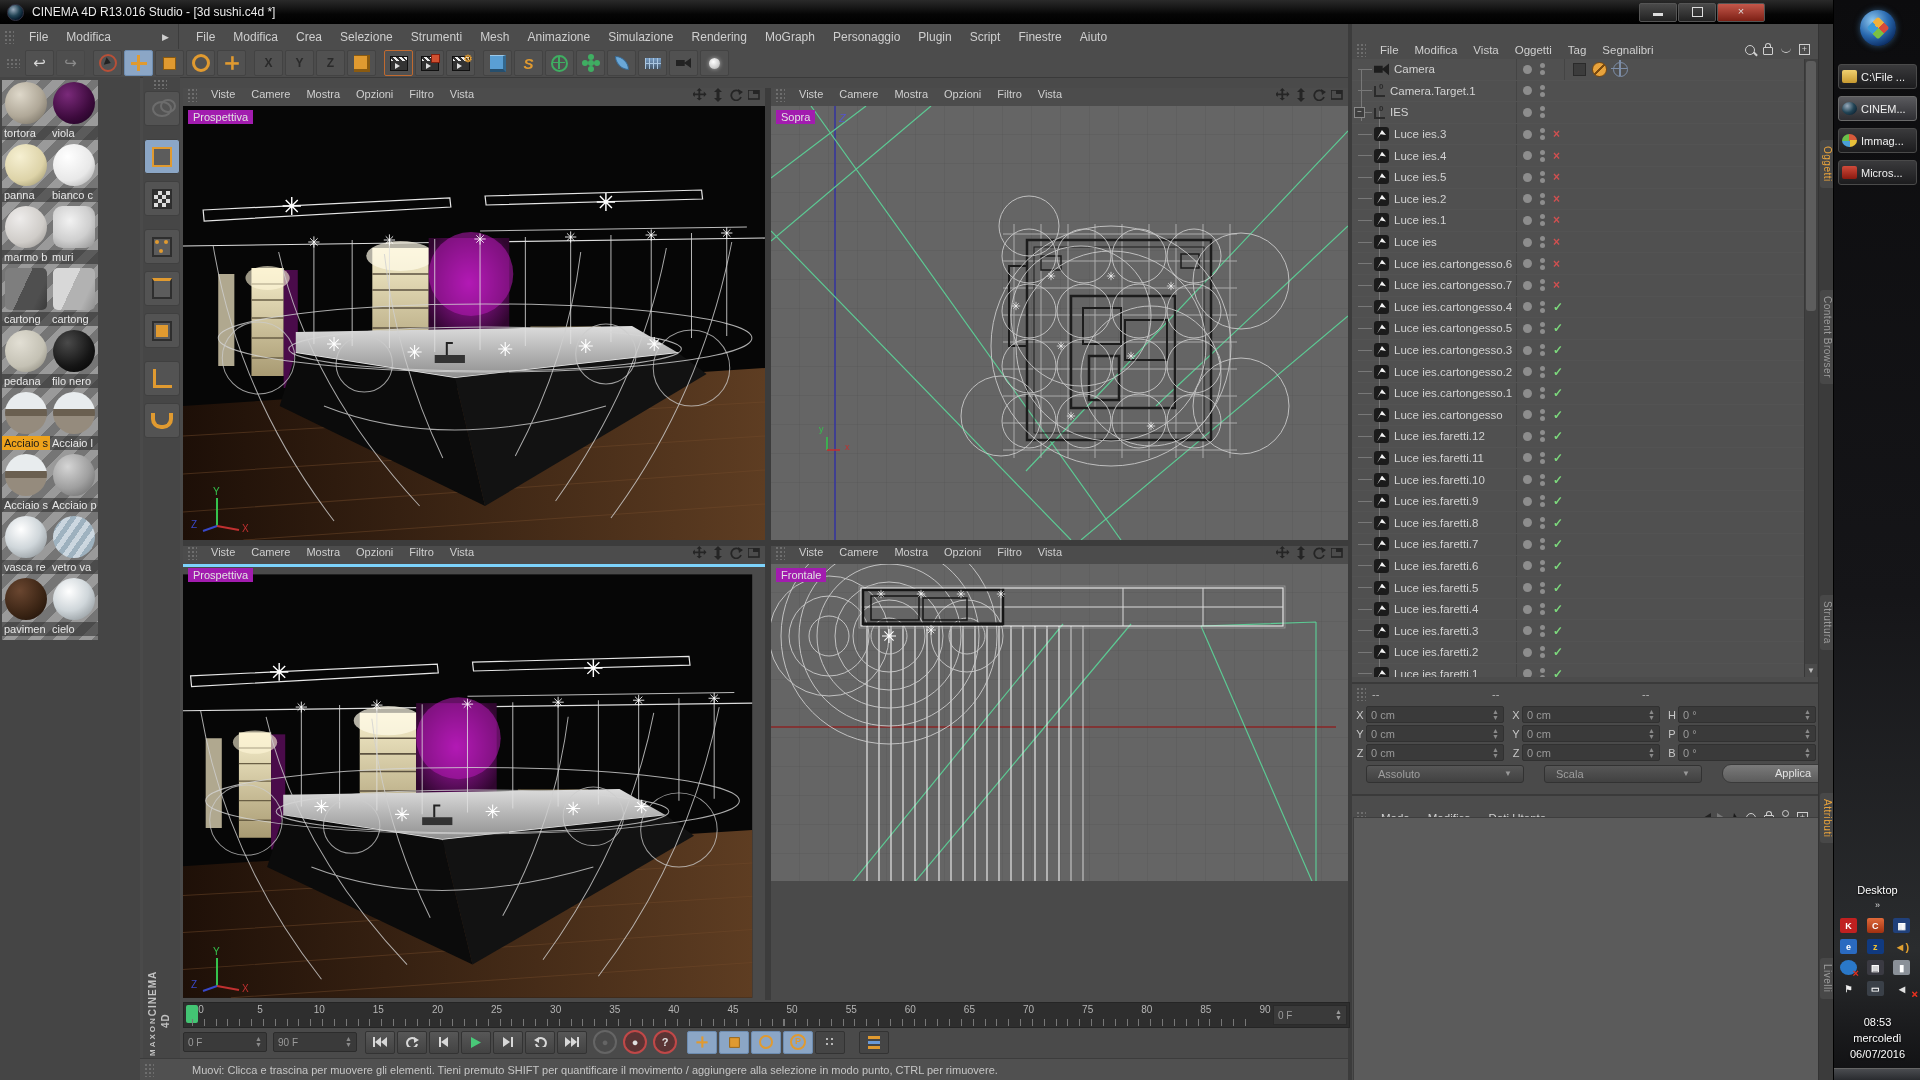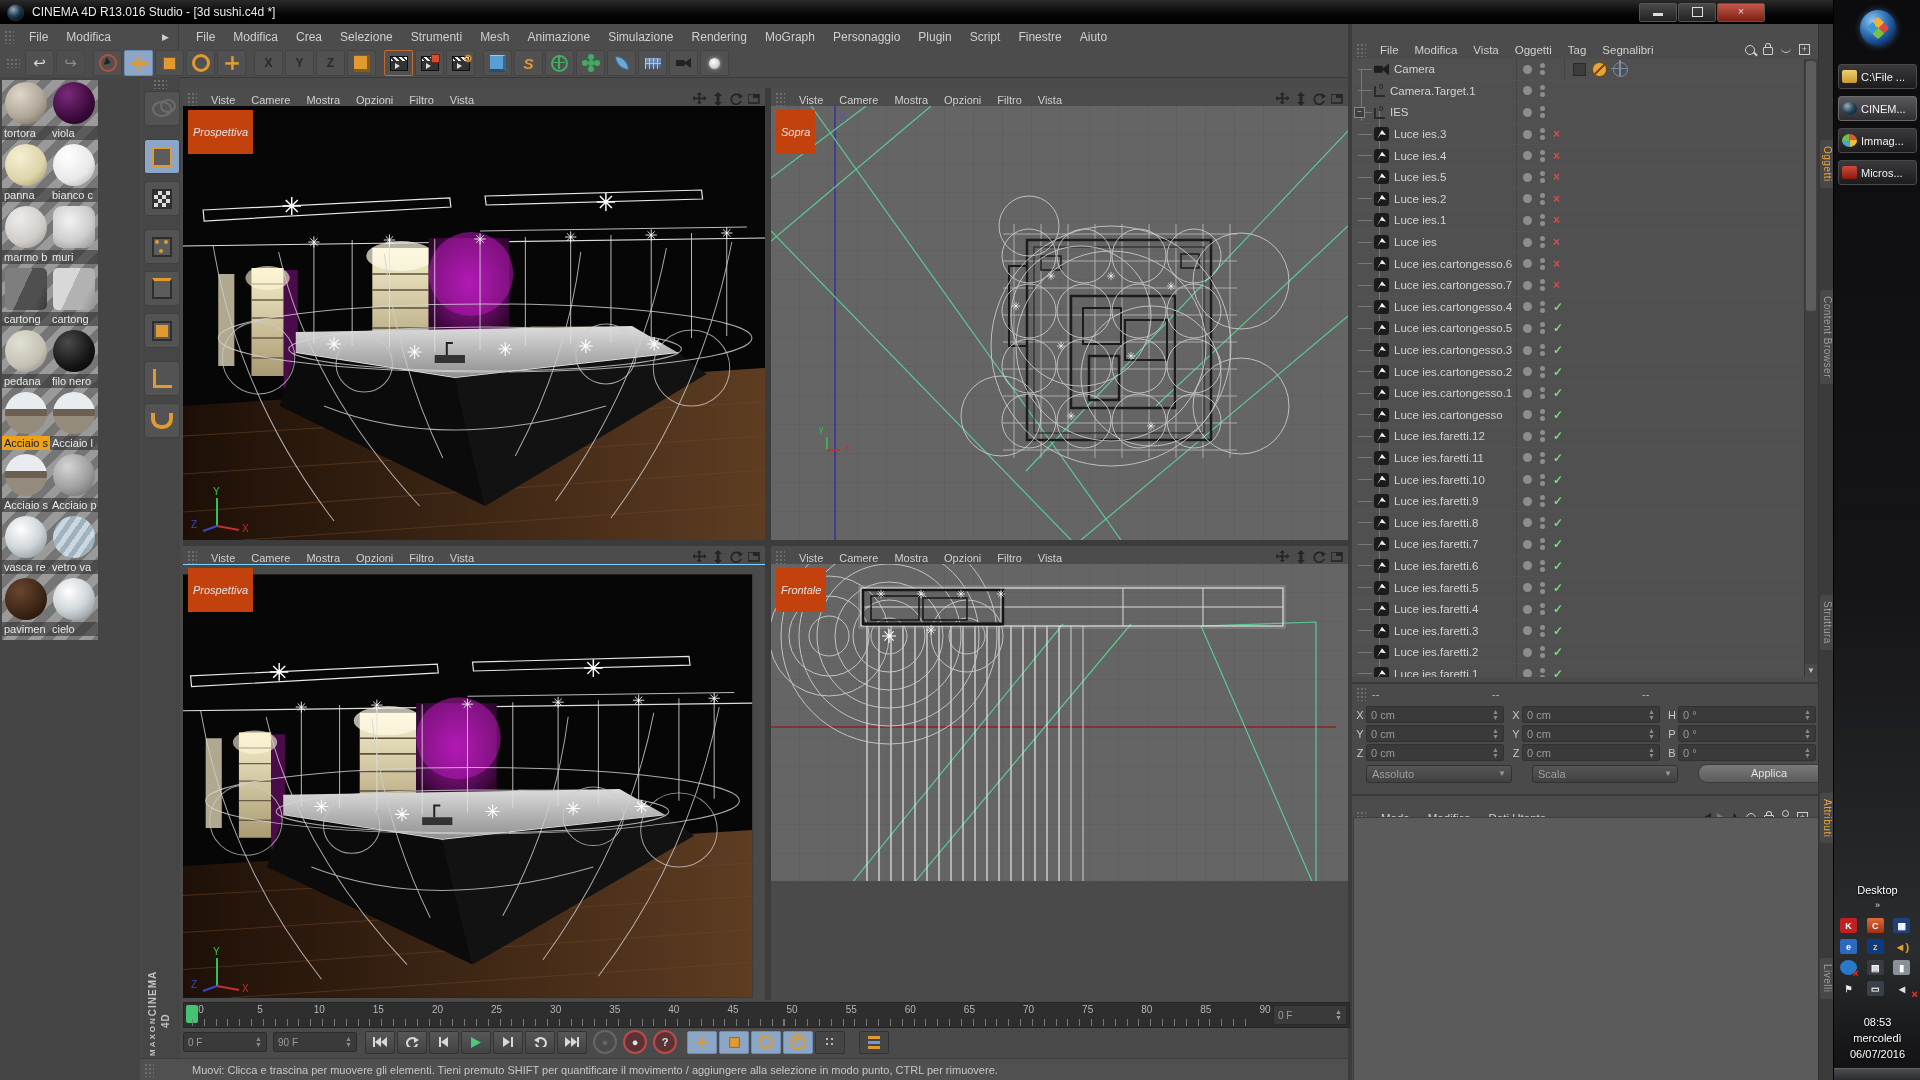--- a/index.html
+++ b/index.html
@@ -113,27 +113,27 @@
   .cub.pts::before{content:"";position:absolute;left:1px;top:1px;width:4px;height:4px;border-radius:50%;background:#e09a30;
        box-shadow:9px 0 0 #e09a30,4px 9px 0 #e09a30;}
   .cub.edge{border-top:3px solid #e09a30;}
   .cub.poly::before{content:"";position:absolute;left:2px;top:2px;right:2px;bottom:2px;background:#e09a30;}
   .axisL{width:16px;height:16px;border-left:3px solid #e09a30;border-bottom:3px solid #e09a30;}
   .magnet{width:14px;height:12px;border:4px solid #e09a30;border-bottom:none;border-radius:10px 10px 0 0;transform:rotate(180deg);}
   .globes{width:16px;height:12px;border:2px solid #7e7e7e;border-radius:50%;position:relative;opacity:.6;}
   .globes::after{content:"";position:absolute;left:6px;top:-4px;width:12px;height:10px;border:2px solid #7e7e7e;border-radius:50%;}
 
   
-  .vpheader{height:18px;background:#4c4c4c;border-bottom:1px solid #7dd3fc;display:flex;align-items:flex-end;font-size:11px;}
+  .vpheader{height:18px;background:#4c4c4c;border-bottom:3px solid #7dd3fc;display:flex;align-items:flex-start;font-size:11px;}
   .vpmenu{display:flex;}
   .vpmenu .menuitem{padding:0 8px;font-size:11px;}
   .vpicons{margin-left:auto;display:flex;margin-right:3px;}
   .vpicon{width:16px;height:14px;margin-left:2px;display:flex;align-items:center;justify-content:center;color:#252525;}
   .vpcanvas{position:absolute;overflow:hidden;}
-  .vplabel{position:absolute;left:5px;top:4px;background:#c2410c;color:#e2e2e2;font-size:11px;padding:16px 5px;z-index:5;font-style:italic;}
+  .vplabel{position:absolute;left:5px;top:4px;background:#a21caf;color:#e2e2e2;font-size:11px;padding:1px 5px;z-index:5;}
   .vpdiv{background:#3c3c3c;}
   svg{display:block;}
 
   
   .ompanel{left:1352px;top:24px;width:466px;height:1056px;background:#4c4c4c;}
   .ommenu{height:19px;display:flex;align-items:center;border-bottom:1px solid #3c3c3c;margin-top:16px;}
   .omicons{margin-left:auto;display:flex;align-items:center;margin-right:4px;}
   .mag{width:8px;height:8px;border:1.6px solid #cfcfcf;border-radius:50%;position:relative;margin:0 4px;}
   .mag::after{content:"";position:absolute;left:7px;top:7px;width:5px;height:1.6px;background:#cfcfcf;transform:rotate(45deg);}
   .lockic{width:8px;height:6px;border:1.6px solid #cfcfcf;border-radius:1px;position:relative;margin:3px 4px 0;}
@@ -174,21 +174,21 @@
   
   .coords{position:absolute;left:0;top:658px;width:466px;height:110px;background:#4a4a4a;border-top:2px solid #3a3a3a;font-size:11px;}
   .coordhead{display:flex;align-items:center;height:16px;margin-top:2px;color:#b8b8b8;}
   .cgrid{position:absolute;left:2px;top:22px;}
   .crow{display:flex;align-items:center;margin-bottom:2px;}
   .clab{width:12px;text-align:center;color:#c8c8c8;}
   .cinput{width:128px;height:15px;background:#3a3a3a;border:1px solid #313131;border-radius:2px;color:#9a9a9a;
           display:flex;align-items:center;padding:0 4px;margin-right:6px;position:relative;}
   .cinput .spin{margin-left:auto;color:#8a8a8a;font-size:7px;line-height:6px;}
   .cdrop{width:134px;height:16px;background:linear-gradient(#565656,#414141);border:1px solid #323232;border-radius:3px;
-         color:#9f9f9f;display:flex;align-items:center;padding:0 5px;margin-right:8px;}
+         color:#9f9f9f;display:flex;align-items:center;padding:0 11px;margin-right:8px;}
   .cdrop .caret{margin-left:auto;font-size:8px;color:#999;}
   .applybtn{width:140px;height:17px;background:linear-gradient(#7a7a7a,#5c5c5c);border:1px solid #3a3a3a;border-radius:9px;
             color:#e2e2e2;text-align:center;line-height:17px;}
 
   
   .attrpanel{position:absolute;left:0;top:770px;width:466px;height:286px;background:#4c4c4c;border-top:2px solid #3a3a3a;}
   .amicons{margin-left:auto;display:flex;align-items:center;margin-right:6px;}
   .amtri-l{width:0;height:0;border-right:8px solid #222;border-top:5px solid transparent;border-bottom:5px solid transparent;margin:0 3px;}
   .amtri-r{width:0;height:0;border-left:8px solid #777;border-top:5px solid transparent;border-bottom:5px solid transparent;margin:0 3px;}
   .amcursor{width:0;height:0;border-bottom:10px solid #1a1a1a;border-left:4px solid transparent;border-right:4px solid transparent;transform:rotate(-12deg);margin:0 3px;}

